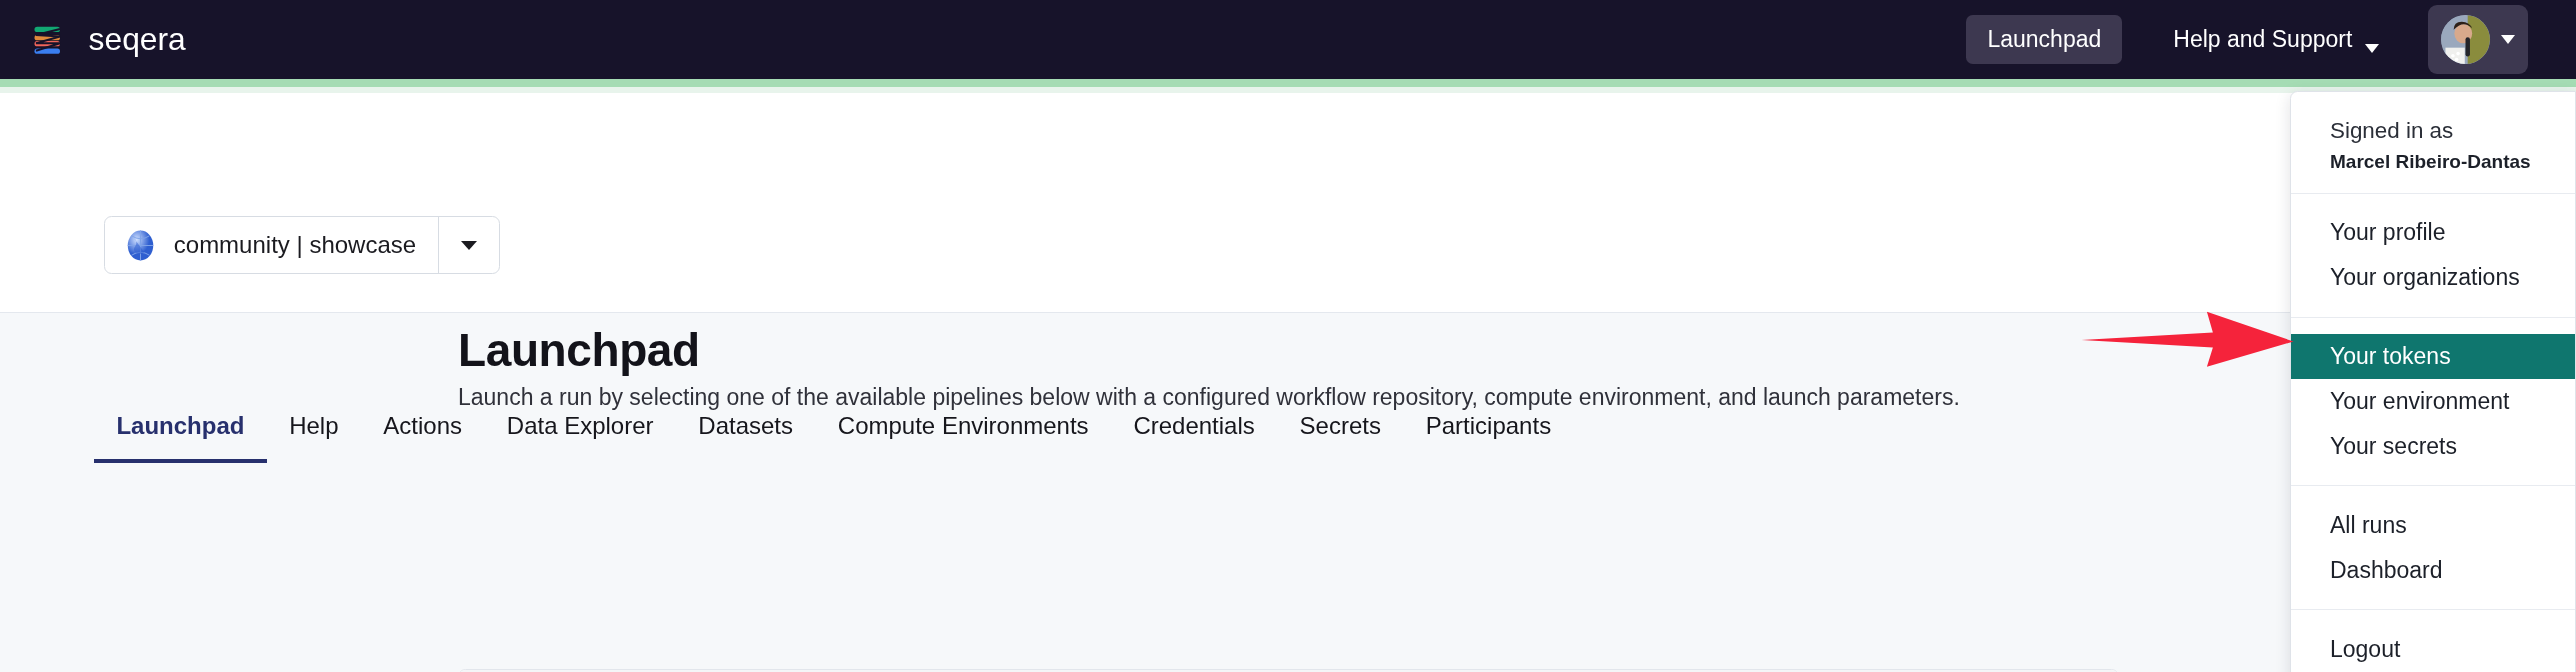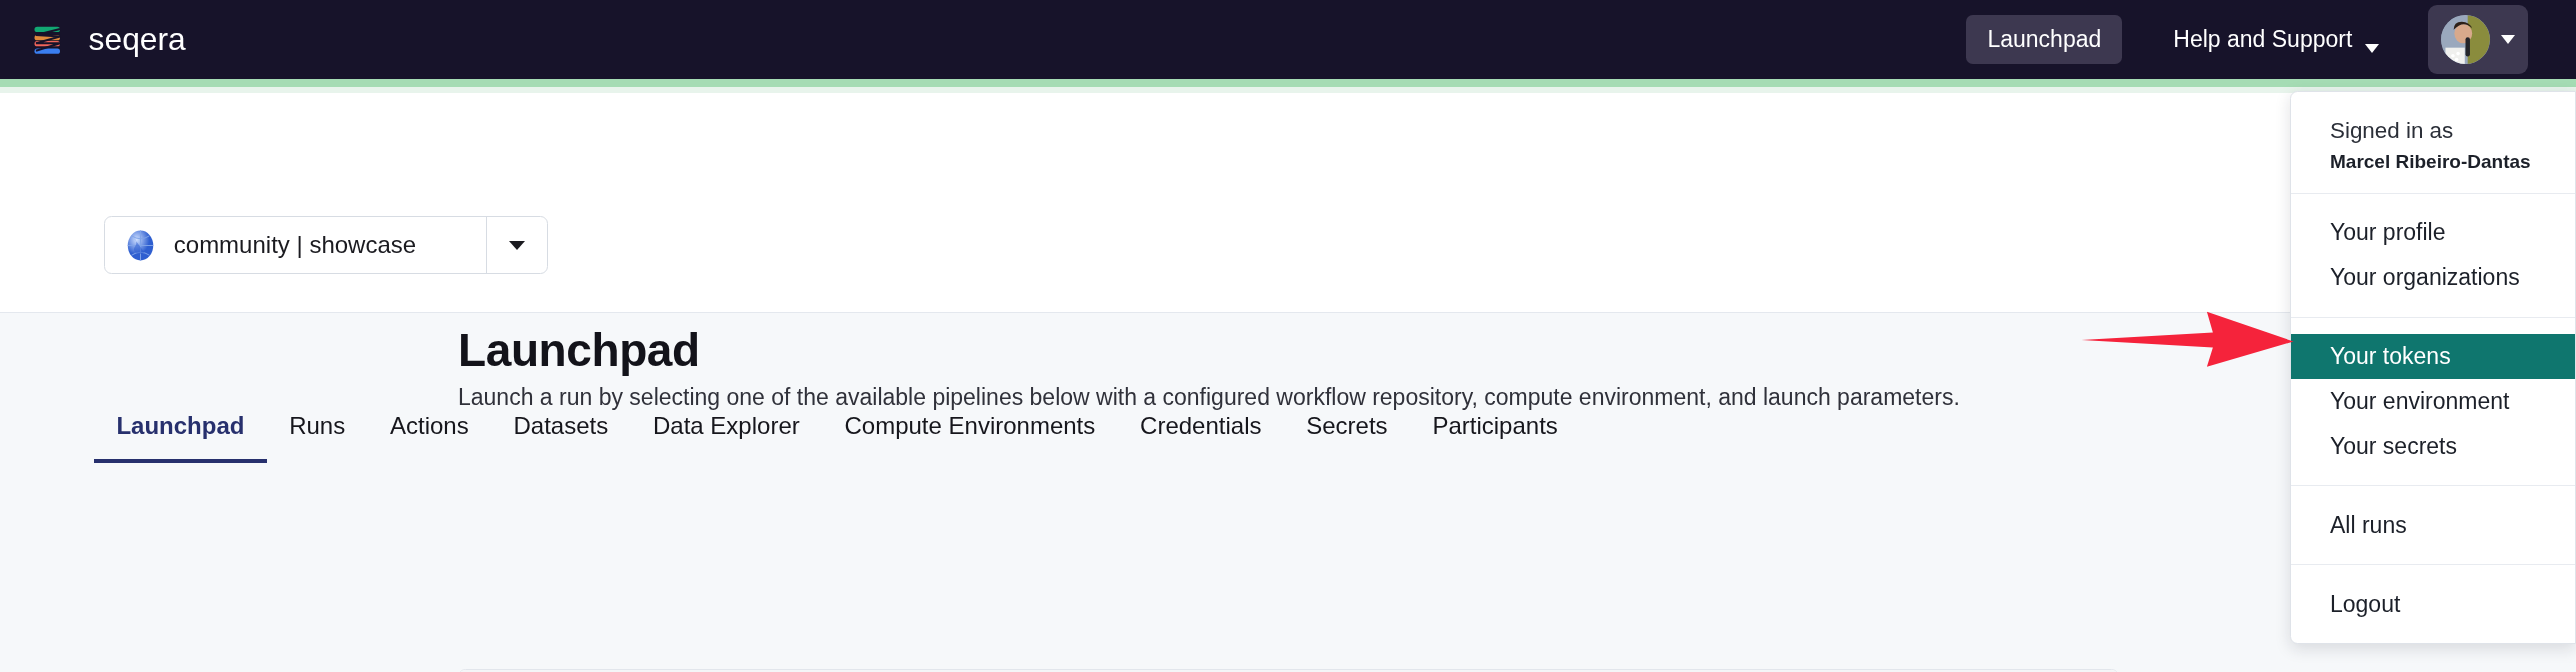--- a/index.html
+++ b/index.html
@@ -75,21 +75,21 @@
   }
 
   
   .page-body { position: absolute; top: 92px; left: 0; width: 2576px; height: 580px; background: #f6f8fa;}
   .topband { position:absolute; top:0; left:0; width:2576px; height:221px; background:#ffffff; border-bottom:1.5px solid #e4e8ee;}
 
   .workspace-select {
     position: absolute; top: 124px; left: 104px;
     display: flex; align-items: stretch;
     border: 1.5px solid #d7dce3; border-radius: 7.5px;
-    background: #ffffff; height: 58px; width: 444px;
+    background: #ffffff; height: 58px; width: 396px;
     cursor: pointer;
   }
   .workspace-main {
     display: flex; align-items: center; gap: 16.4px;
     padding: 0 19.4px; flex: 1;
   }
   .globe-icon { width: 33px; height: 33px; flex: none; }
   .workspace-label { font-size: 24px; color: #1b1b20; white-space: nowrap; }
   .workspace-caret {
     width: 61px; border-left: 1.5px solid #d7dce3;
@@ -243,24 +243,24 @@
       </span>
       <span class="workspace-label">community | showcase</span>
     </div>
     <div class="workspace-caret">
       <span class="caret-dark"></span>
     </div>
   </div>
 
   <div class="tabs">
     <div class="tab active">Launchpad</div>
-    <div class="tab">Runs</div>
+    <div class="tab">Help</div>
     <div class="tab">Actions</div>
+    <div class="tab">Data Explorer</div>
     <div class="tab">Datasets</div>
-    <div class="tab">Data Explorer</div>
     <div class="tab">Compute Environments</div>
     <div class="tab">Credentials</div>
     <div class="tab">Secrets</div>
     <div class="tab">Participants</div>
   </div>
 
   <h1 class="page-title">Launchpad</h1>
   <p class="page-desc">Launch a run by selecting one of the available pipelines below with a configured workflow repository, compute environment, and launch parameters.</p>
 
   <div class="card">
@@ -292,20 +292,21 @@
   </div>
 
   <div class="menu-section">
     <div class="menu-item highlight">Your tokens</div>
     <div class="menu-item">Your environment</div>
     <div class="menu-item">Your secrets</div>
   </div>
 
   <div class="menu-section">
     <div class="menu-item">All runs</div>
+    <div class="menu-item">Dashboard</div>
   </div>
 
   <div class="menu-section">
     <div class="menu-item">Logout</div>
   </div>
 </div>
 
 <div class="red-arrow">
   <svg width="215" height="69" viewBox="0 0 288 92">
     <path d="M2 48 L178 38 L170 10 L286 50 L170 84 L178 58 Z" fill="#f5233b"></path>

